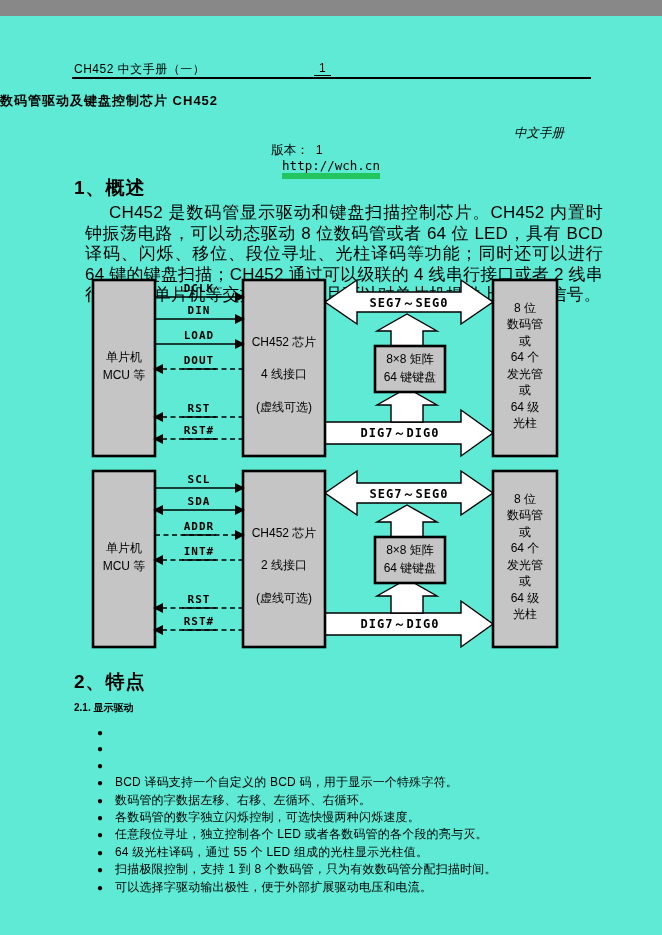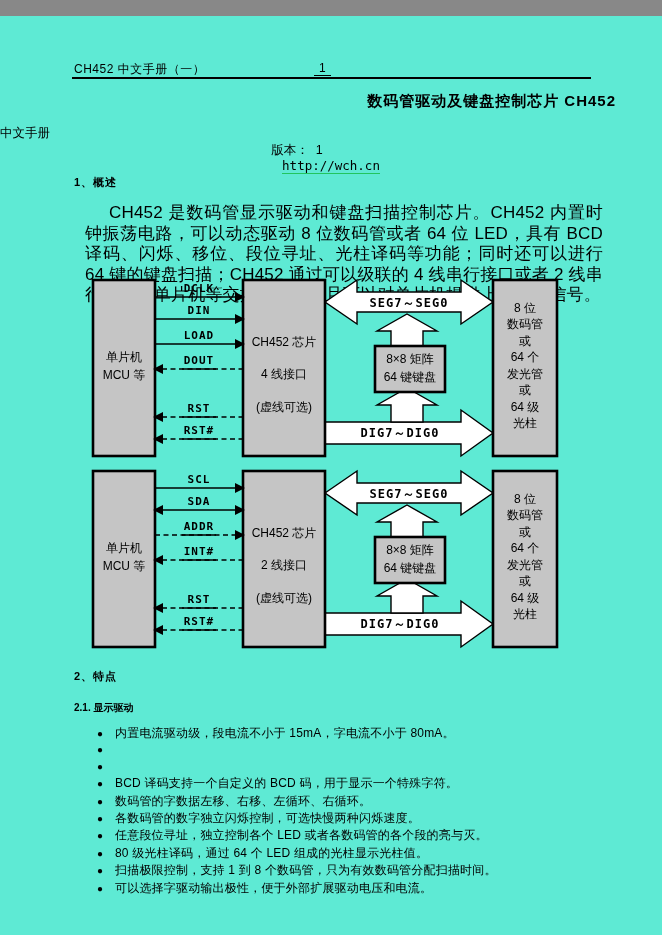--- a/index.html
+++ b/index.html
@@ -2,27 +2,27 @@
 <html><head>
 <meta charset="utf-8">
 <style>
   html,body{margin:0;padding:0;background:#888;}
   .page{position:relative;width:662px;height:935px;background:#5eead4;color:#000;
         font-family:"Liberation Sans","DejaVu Sans",sans-serif;overflow:hidden;margin:16px auto;}
   .abs{position:absolute;}
   .hdr-text{left:74px;top:45px;font-size:12px;letter-spacing:.5px;}
   .hdr-page{left:314px;top:45px;font-size:12px;border-bottom:1px solid #000;padding:0 5px;}
   .hdr-rule{left:72px;top:61px;width:519px;height:2px;background:#000;}
-  .doc-title{left:0;top:76px;width:616px;text-align:right;font-size:15px;font-weight:bold;letter-spacing:1px;}
-  .subtitle{left:0;top:109px;width:564px;text-align:left;font-size:12.5px;}
+  .doc-title{left:0;top:76px;width:616px;text-align:left;font-size:13px;font-weight:bold;letter-spacing:1px;}
+  .subtitle{left:0;top:109px;width:564px;text-align:right;font-size:12.5px;font-style:italic;}
   .version{left:0;top:126px;width:594px;text-align:center;font-size:12.5px;white-space:pre;}
   .url{left:0;top:142px;width:662px;text-align:center;font-size:12.5px;
        font-family:"DejaVu Sans Mono",monospace;}
-  .url span{border-bottom:1px solid #22c55e;cursor:pointer;}
-  .h-sec{font-size:11px;font-weight:bold;letter-spacing:1px;text-align:center;}
+  .url span{border-bottom:6px solid #22c55e;cursor:pointer;}
+  .h-sec{font-size:19px;font-weight:bold;letter-spacing:1px;text-align:center;}
   .h1pos{left:74px;top:159px;}
   .h2pos{left:74px;top:653px;}
   .h-sub{left:74px;top:685px;font-size:10px;font-weight:bold;}
   .para{left:85px;top:187px;width:518px;font-size:17px;line-height:20.6px;
         text-align:justify;text-indent:24px;letter-spacing:.2px;}
   .dia{left:0;width:662px;height:192px;}
   .d1{top:256px;} .d2{top:447px;}
   .feat-list{left:97px;top:709px;width:480px;margin:0;padding:0;list-style:none;}
   .feat-list li{display:flex;align-items:baseline;font-size:12px;line-height:16.4px;letter-spacing:.2px;}
   .dot{flex:0 0 18px;font-size:10px;}
@@ -182,21 +182,20 @@
     <text class="svg-cjk" x="525" y="586" text-anchor="middle">64 级</text>
     <text class="svg-cjk" x="525" y="602" text-anchor="middle">光柱</text>
   </svg>
 
   <div class="abs h-sec h2pos">2、特点</div>
   <div class="abs h-sub">2.1. 显示驱动</div>
 
   <ul class="abs feat-list">
     <li>
         <span class="dot">●</span>
-        <span>内置电流驱动级，段电流不小于 15mA，字电流不小于 80mA。</span>
       </li>
     <li>
         <span class="dot">●</span>
       </li>
     <li>
         <span class="dot">●</span>
       </li>
     <li>
         <span class="dot">●</span>
         <span>BCD 译码支持一个自定义的 BCD 码，用于显示一个特殊字符。</span>
@@ -208,21 +207,21 @@
     <li>
         <span class="dot">●</span>
         <span>各数码管的数字独立闪烁控制，可选快慢两种闪烁速度。</span>
       </li>
     <li>
         <span class="dot">●</span>
         <span>任意段位寻址，独立控制各个 LED 或者各数码管的各个段的亮与灭。</span>
       </li>
     <li>
         <span class="dot">●</span>
-        <span>80 级光柱译码，通过 64 个 LED 组成的光柱显示光柱值。</span>
+        <span>64 级光柱译码，通过 55 个 LED 组成的光柱显示光柱值。</span>
       </li>
     <li>
         <span class="dot">●</span>
         <span>扫描极限控制，支持 1 到 8 个数码管，只为有效数码管分配扫描时间。</span>
       </li>
     <li>
         <span class="dot">●</span>
         <span>可以选择字驱动输出极性，便于外部扩展驱动电压和电流。</span>
       </li>
   </ul>

